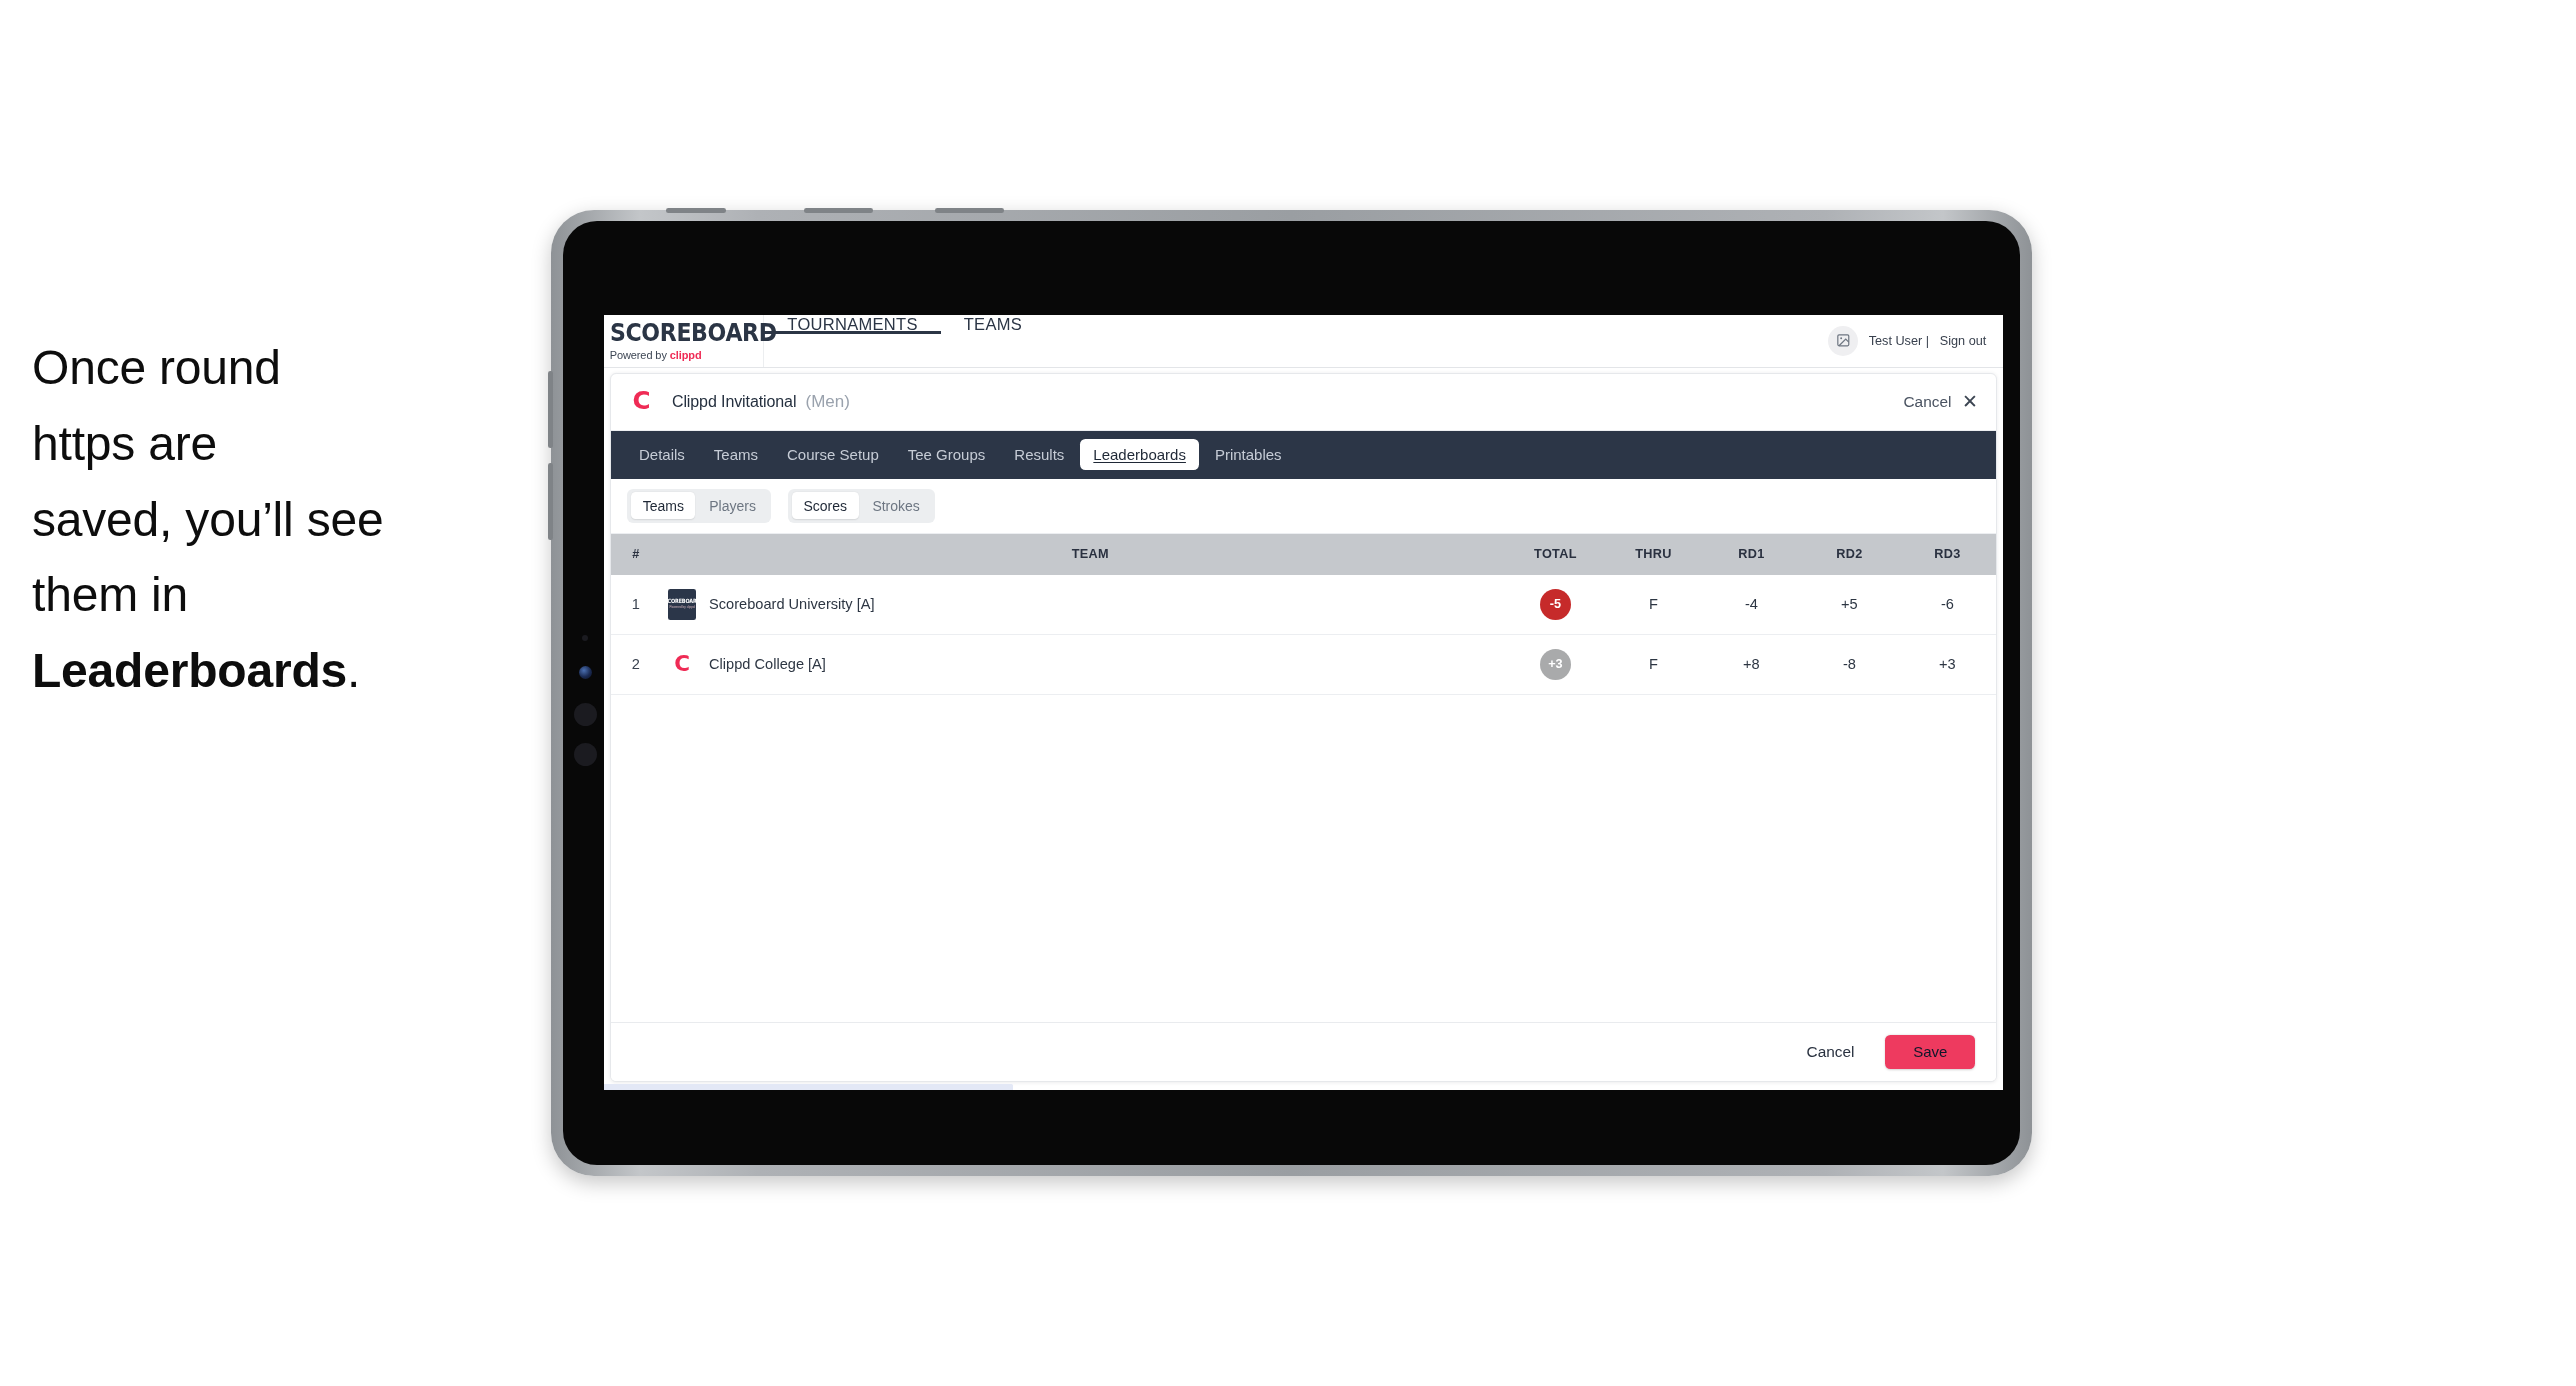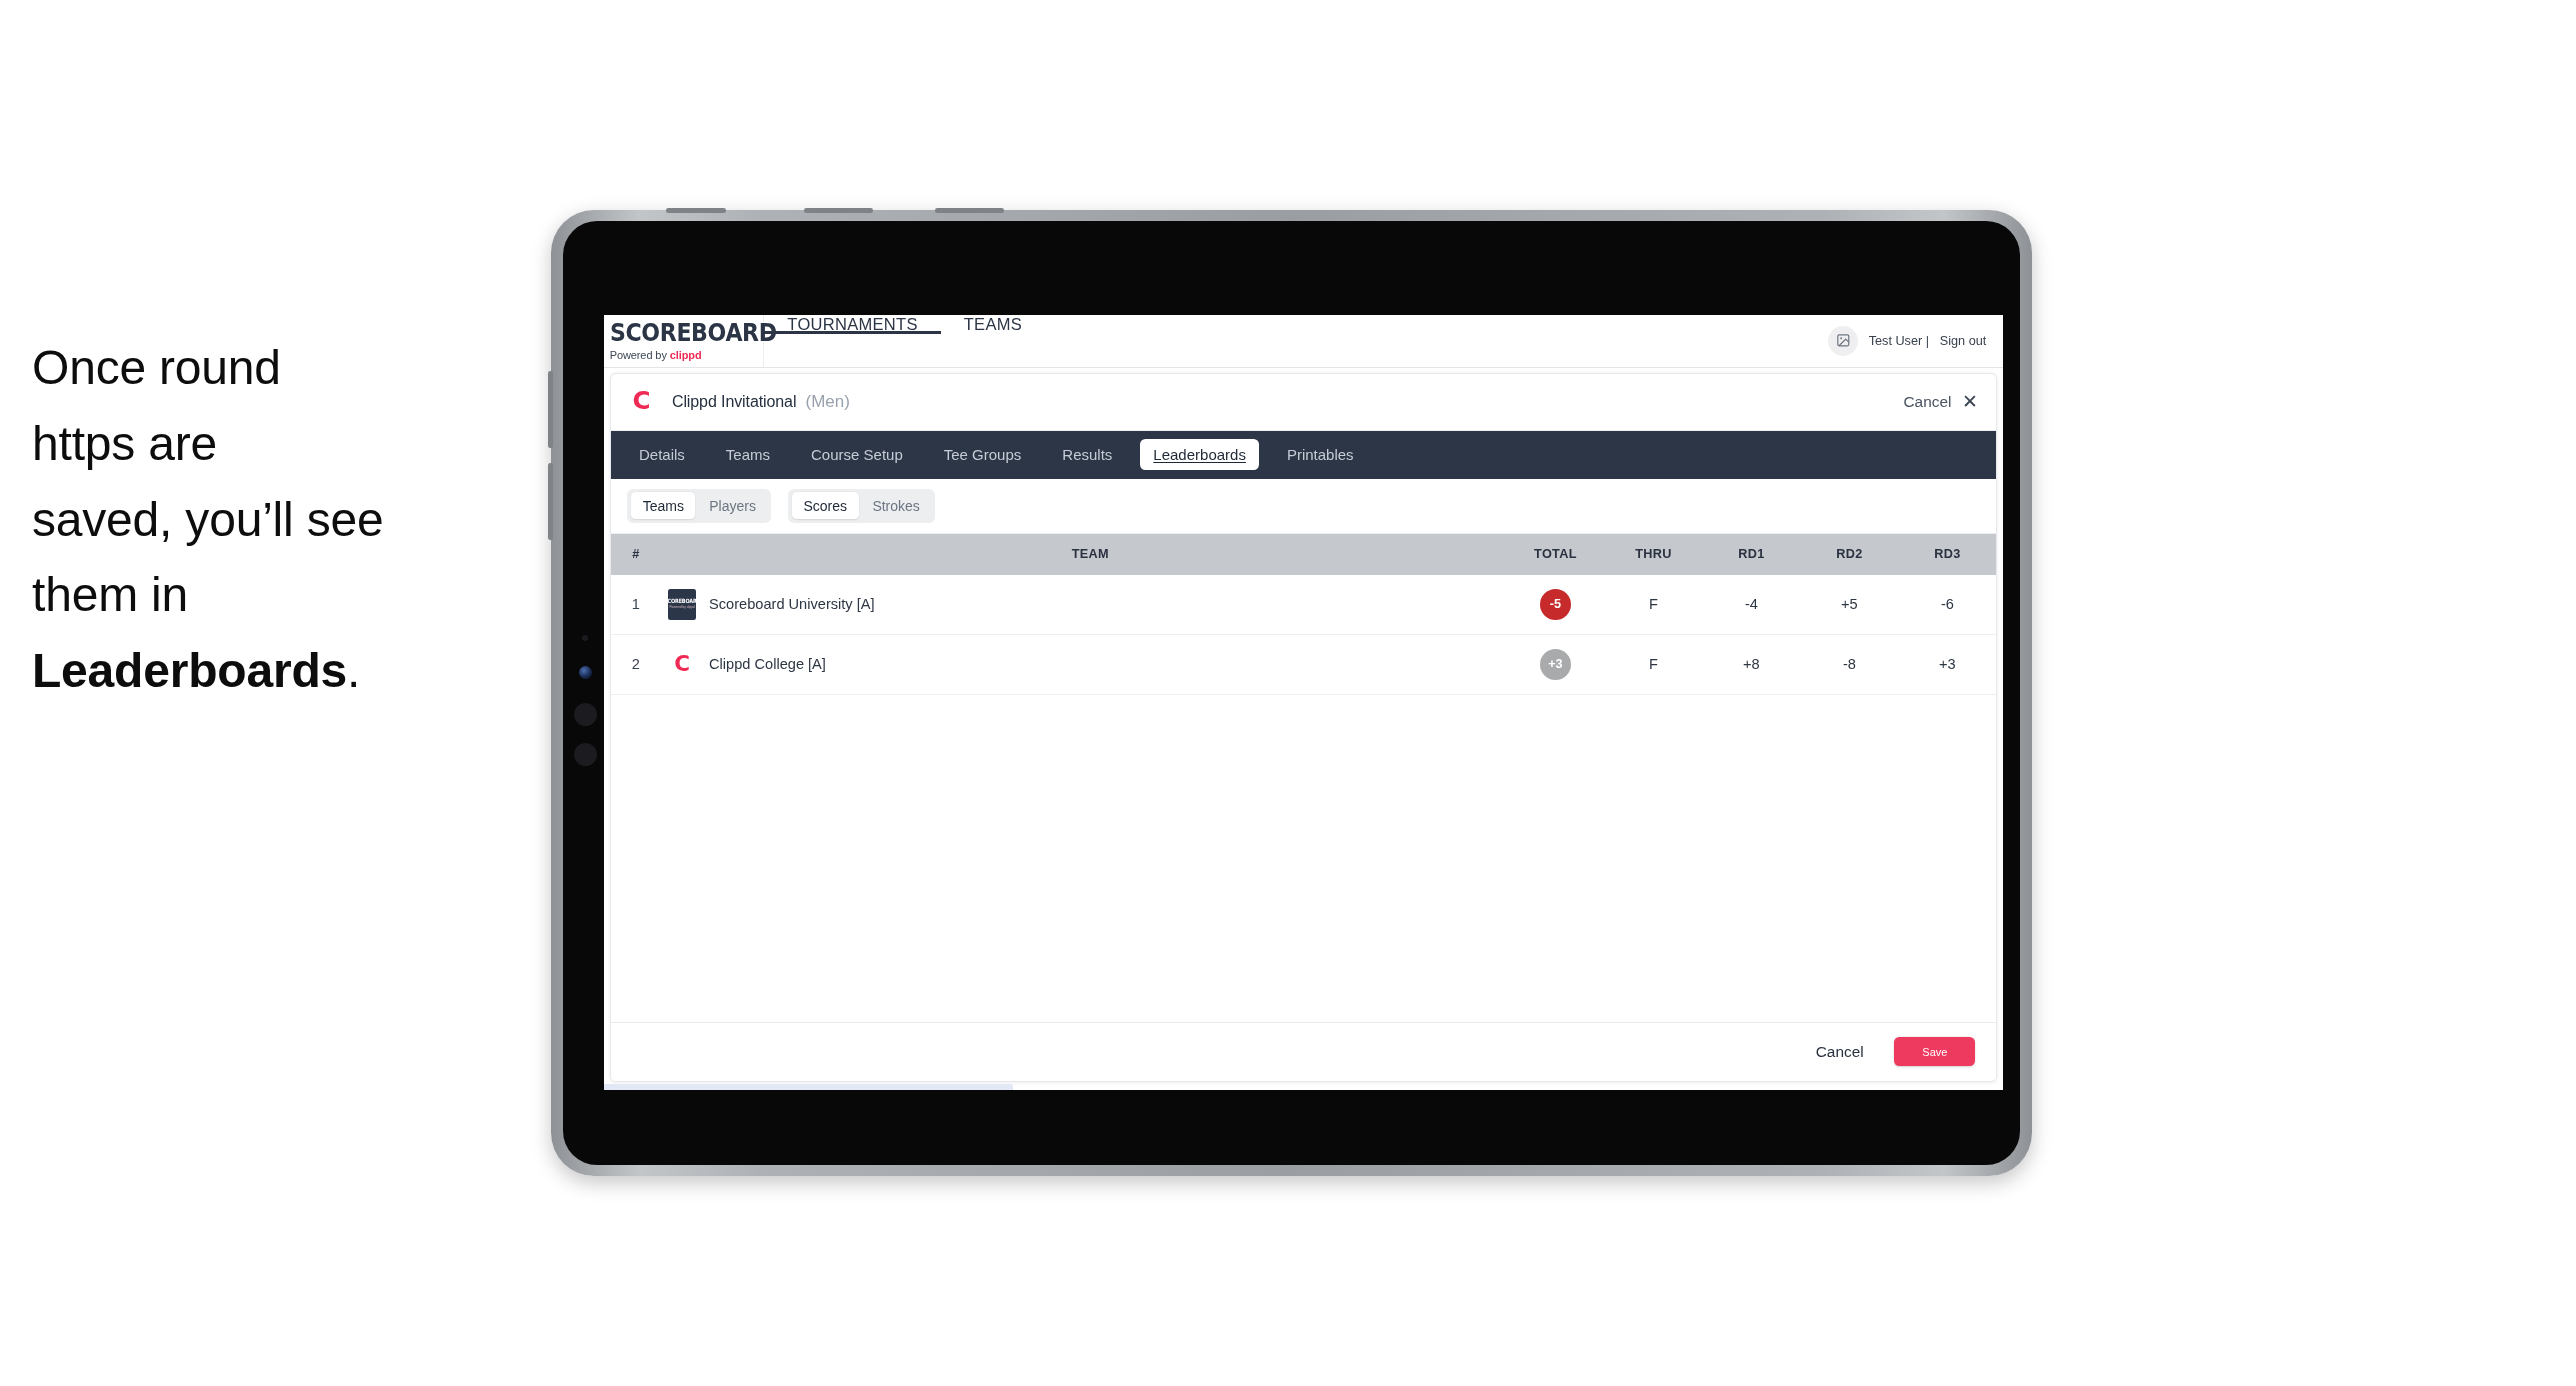--- a/index.html
+++ b/index.html
@@ -213,21 +213,21 @@
   }
   .x-icon { font-size: 19px; color: #3c4552; line-height: 1; }
 
   
   .tabbar {
     height: 48px;
     background: #2c3647;
     display: flex;
     align-items: center;
     padding-left: 14.6px;
-    gap: 15px;
+    gap: 3px;
     flex: 0 0 auto;
   }
   .tab {
     font-size: 15px;
     color: #c6ccd6;
     padding: 7px 13px;
     border-radius: 5.4px;
     white-space: nowrap;
   }
   .tab.active {
@@ -352,22 +352,22 @@
     flex: 0 0 auto;
     background: #fff;
   }
   .btn-cancel {
     font-size: 15.4px;
     color: #2a3240;
     padding: 7px 10.7px;
   }
   .btn-save {
     background: #ee3a5f;
-    color: #ffffff;
-    font-size: 11px;
+    color: #0f172a;
+    font-size: 15px;
     padding: 8.4px 28px;
     border-radius: 5.4px;
     box-shadow: 0 0.8px 2.3px rgba(0,0,0,0.18);
   }
 
   
   .statusbar {
     position: absolute;
     left: 0;
     bottom: -17px;

